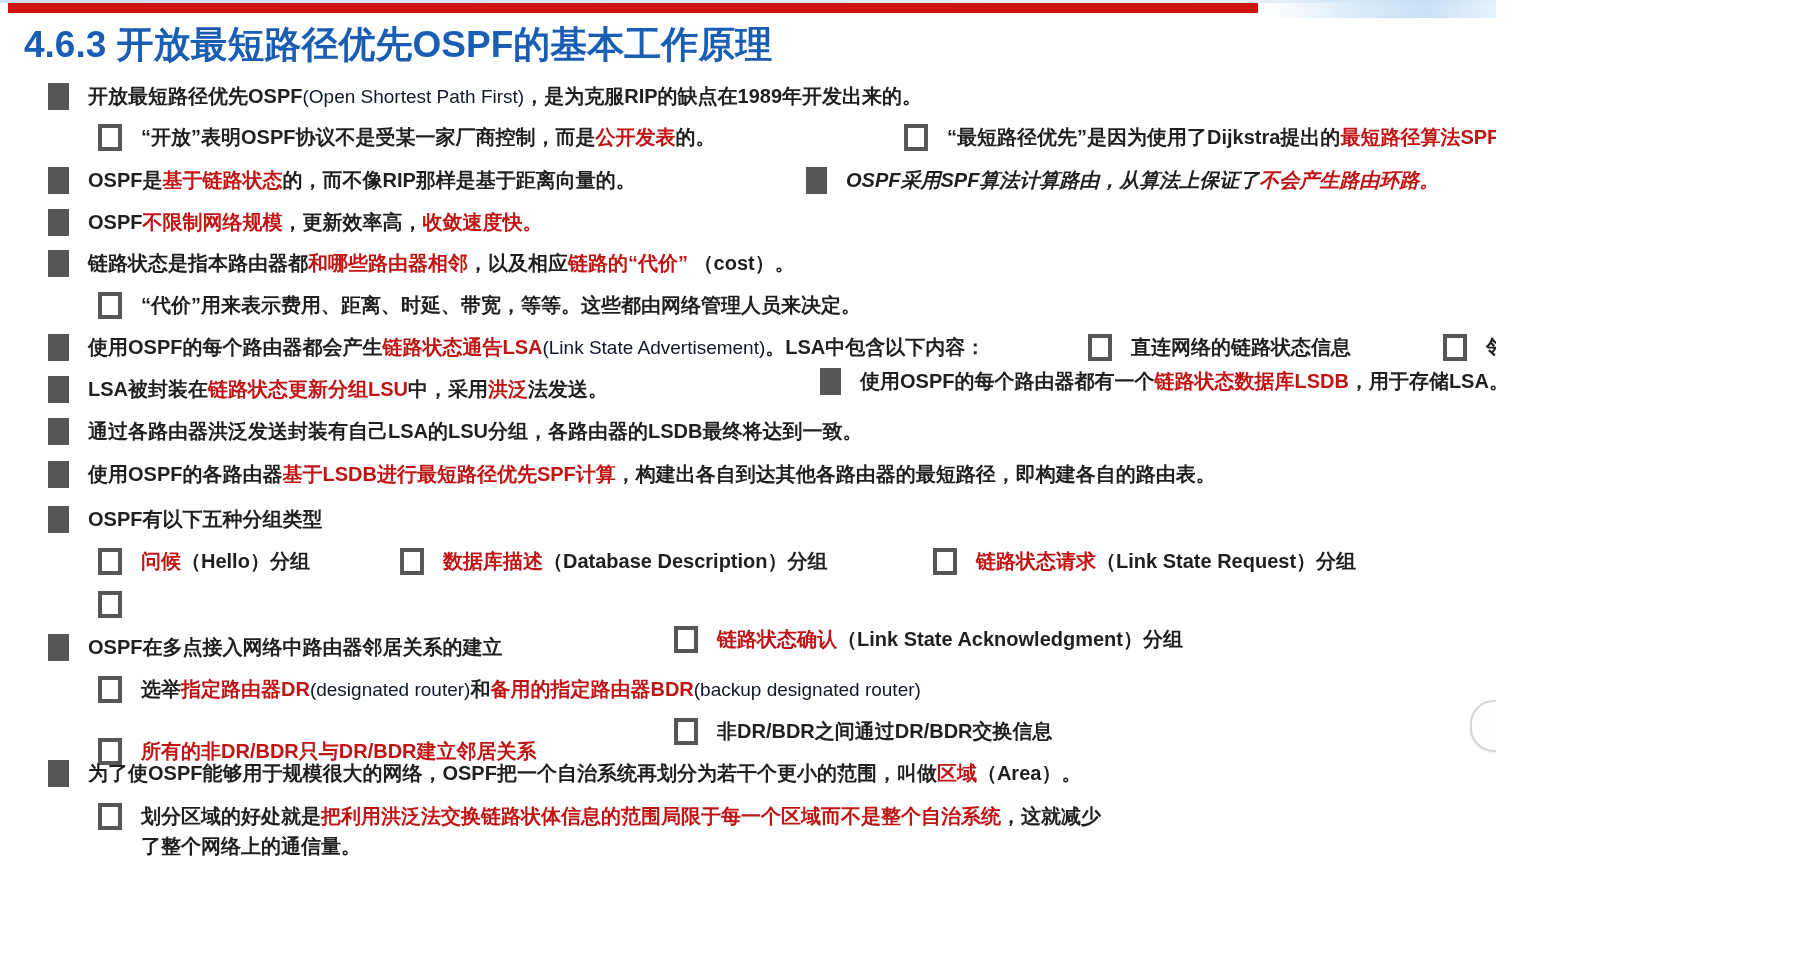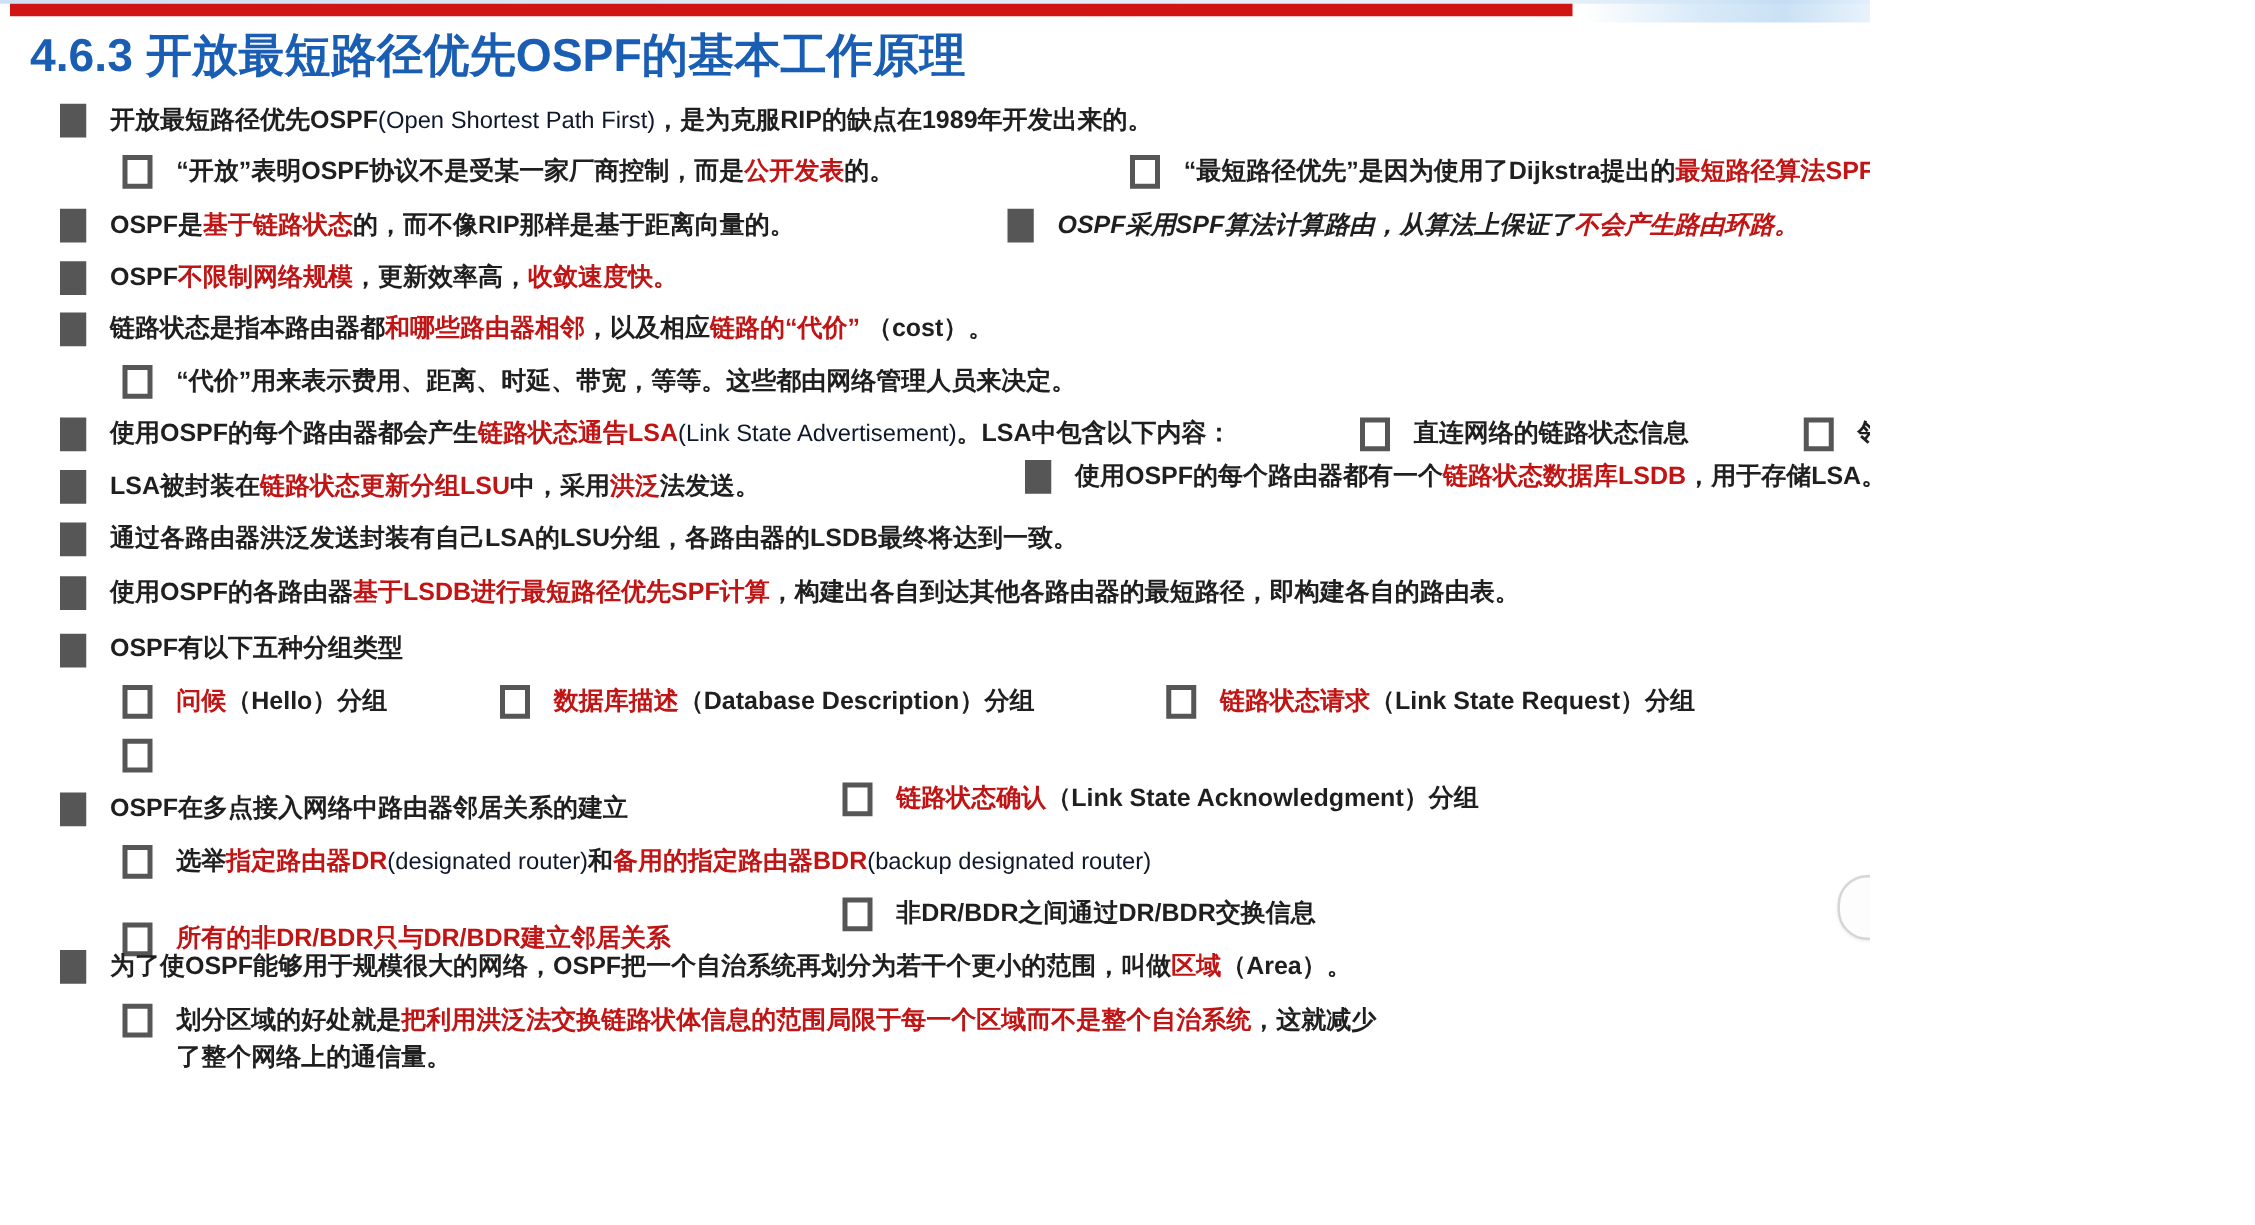--- a/index.html
+++ b/index.html
@@ -41,21 +41,21 @@
       <div class="row" style="left: 48px; top: 207px;"><span class="bullet-f"></span><span class="txt"><span>OSPF</span><span class="r">不限制网络规模</span><span>，更新效率高，</span><span class="r">收敛速度快。</span></span></div>
       <div class="row" style="left: 48px; top: 248px;"><span class="bullet-f"></span><span class="txt"><span>链路状态是指本路由器都</span><span class="r">和哪些路由器相邻</span><span>，以及相应</span><span class="r">链路的“代价”</span><span> （cost）。</span></span></div>
       <div class="row" style="left: 98px; top: 290px;"><span class="bullet-h"></span><span class="txt"><span>“代价”用来表示费用、距离、时延、带宽，等等。这些都由网络管理人员来决定。</span></span></div>
       <div class="row" style="left: 48px; top: 332px;"><span class="bullet-f"></span><span class="txt"><span>使用OSPF的每个路由器都会产生</span><span class="r">链路状态通告LSA</span><span class="en">(Link State Advertisement)</span><span>。LSA中包含以下内容：</span></span></div>
       <div class="row" style="left: 1088px; top: 332px;"><span class="bullet-h"></span><span class="txt"><span>直连网络的链路状态信息</span></span></div>
       <div class="row" style="left: 1412px; top: 332px; padding-left: 31px;"><span class="bullet-h"></span><span class="txt"><span>邻居路由器的链路状态信息</span></span></div>
       <div class="row" style="left: 48px; top: 374px;"><span class="bullet-f"></span><span class="txt"><span>LSA被封装在</span><span class="r">链路状态更新分组LSU</span><span>中，采用</span><span class="r">洪泛</span><span>法发送。</span></span></div>
       <div class="row" style="left: 820px; top: 366px;"><span class="bullet-f"></span><span class="txt"><span>使用OSPF的每个路由器都有一个</span><span class="r">链路状态数据库LSDB</span><span>，用于存储LSA。</span></span></div>
       <div class="row" style="left: 48px; top: 416px;"><span class="bullet-f"></span><span class="txt"><span>通过各路由器洪泛发送封装有自己LSA的LSU分组，各路由器的LSDB最终将达到一致。</span></span></div>
       <div class="row" style="left: 48px; top: 459px;"><span class="bullet-f"></span><span class="txt"><span>使用OSPF的各路由器</span><span class="r">基于LSDB进行最短路径优先SPF计算</span><span>，构建出各自到达其他各路由器的最短路径，即构建各自的路由表。</span></span></div>
-      <div class="row" style="left: 48px; top: 504px; align-items: flex-end;"><span class="bullet-f"></span><span class="txt"><span>OSPF有以下五种分组类型</span></span></div>
+      <div class="row" style="left: 48px; top: 504px;"><span class="bullet-f"></span><span class="txt"><span>OSPF有以下五种分组类型</span></span></div>
       <div class="row" style="left: 98px; top: 546px;"><span class="bullet-h"></span><span class="txt"><span class="r">问候</span><span>（Hello）分组</span></span></div>
       <div class="row" style="left: 400px; top: 546px;"><span class="bullet-h"></span><span class="txt"><span class="r">数据库描述</span><span>（Database Description）分组</span></span></div>
       <div class="row" style="left: 933px; top: 546px;"><span class="bullet-h"></span><span class="txt"><span class="r">链路状态请求</span><span>（Link State Request）分组</span></span></div>
       <div class="row" style="left: 98px; top: 589px;"><span class="bullet-h"></span></div>
       <div class="row" style="left: 48px; top: 632px;"><span class="bullet-f"></span><span class="txt"><span>OSPF在多点接入网络中路由器邻居关系的建立</span></span></div>
       <div class="row" style="left: 674px; top: 624px;"><span class="bullet-h"></span><span class="txt"><span class="r">链路状态确认</span><span>（Link State Acknowledgment）分组</span></span></div>
       <div class="row" style="left: 98px; top: 674px;"><span class="bullet-h"></span><span class="txt"><span>选举</span><span class="r">指定路由器DR</span><span class="en">(designated router)</span><span>和</span><span class="r">备用的指定路由器BDR</span><span class="en">(backup designated router)</span></span></div>
       <div class="row" style="left: 98px; top: 736px;"><span class="bullet-h"></span><span class="txt"><span class="r">所有的非DR/BDR只与DR/BDR建立邻居关系</span></span></div>
       <div class="row" style="left: 674px; top: 716px;"><span class="bullet-h"></span><span class="txt"><span>非DR/BDR之间通过DR/BDR交换信息</span></span></div>
       <div class="row" style="left: 48px; top: 758px;"><span class="bullet-f"></span><span class="txt"><span>为了使OSPF能够用于规模很大的网络，OSPF把一个自治系统再划分为若干个更小的范围，叫做</span><span class="r">区域</span><span>（Area）。</span></span></div>

